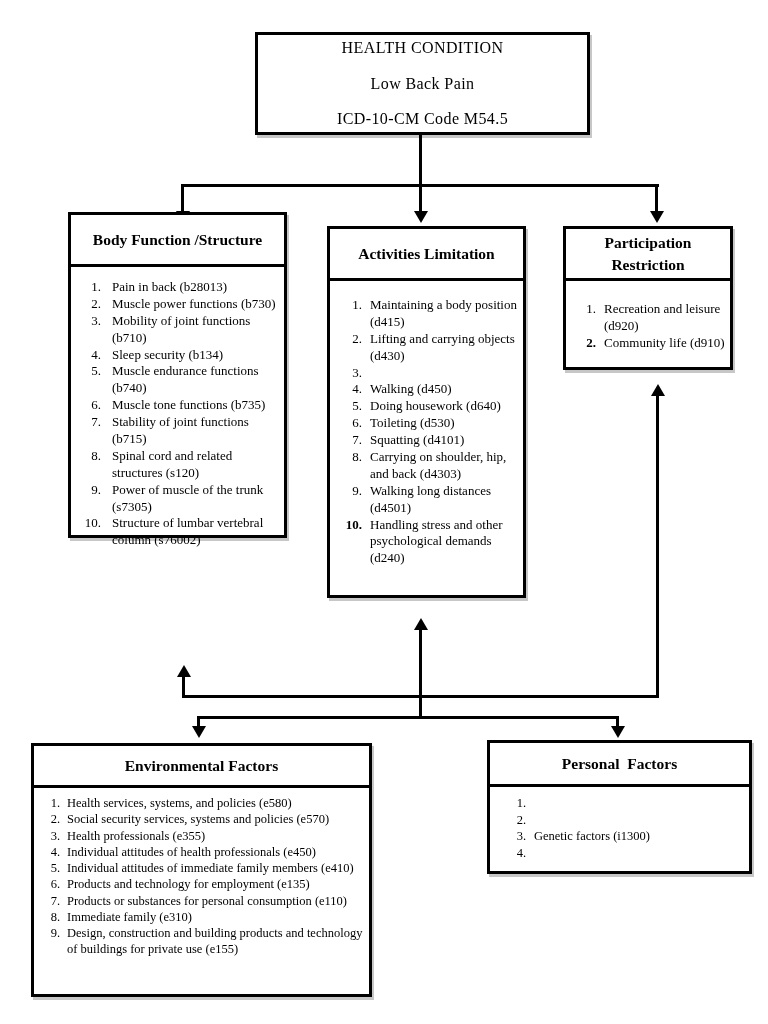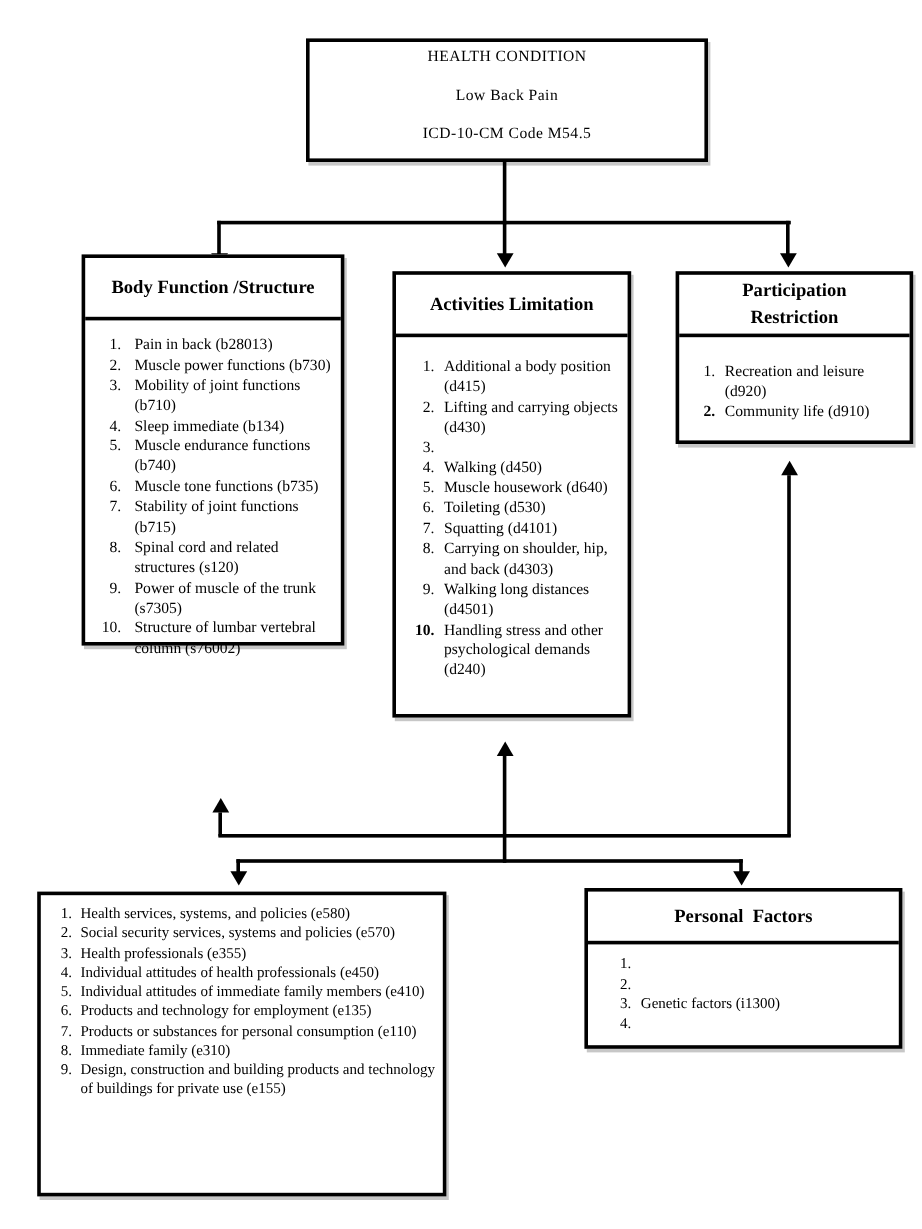--- a/index.html
+++ b/index.html
@@ -2,22 +2,22 @@
 <html><head>
 <meta charset="utf-8">
 <style>
   html,body{margin:0;padding:0;background:#ffffff;}
   .page{position:relative;width:768px;height:1024px;background:#ffffff;overflow:hidden;
         font-family:"Liberation Serif","DejaVu Serif",serif;color:#000;}
 
   
   .box{position:absolute;border:3px solid #000;background:#fff;box-sizing:border-box;
        box-shadow:2px 3px 0 rgba(0,0,0,0.22);}
-  .health{display:flex;flex-direction:column;justify-content:flex-start;align-items:center;
-          text-align:center;font-size:13px;letter-spacing:0.4px;padding:4px 0;gap:16px;}
+  .health{display:flex;flex-direction:column;justify-content:space-between;align-items:center;
+          text-align:center;font-size:16px;letter-spacing:0.4px;padding:4px 0;}
   .panel-title{display:flex;align-items:center;justify-content:center;text-align:center;
                font-weight:bold;border-bottom:3px solid #000;white-space:pre-wrap;
                font-size:15.5px;line-height:1.4;box-sizing:border-box;}
   .panel-list{box-sizing:border-box;}
   .li{display:flex;align-items:flex-start;}
   .num{text-align:right;flex-shrink:0;}
   .num.b{font-weight:bold;}
   .txt{flex:1;}
 
   
@@ -78,21 +78,21 @@
         <div class="li">
           <span class="num">2.</span>
           <span class="txt">Muscle power functions (b730)</span>
         </div>
         <div class="li">
           <span class="num">3.</span>
           <span class="txt">Mobility of joint functions (b710)</span>
         </div>
         <div class="li">
           <span class="num">4.</span>
-          <span class="txt">Sleep immediate (b134)</span>
+          <span class="txt">Sleep security (b134)</span>
         </div>
         <div class="li">
           <span class="num">5.</span>
           <span class="txt">Muscle endurance functions (b740)</span>
         </div>
         <div class="li">
           <span class="num">6.</span>
           <span class="txt">Muscle tone functions (b735)</span>
         </div>
         <div class="li">
@@ -112,36 +112,36 @@
           <span class="txt">Structure of lumbar vertebral column (s76002)</span>
         </div>
       </div>
   </div>
 
   <div class="box" id="box-activities" style="left:327px;top:226px;width:199px;height:372px">
     <div class="panel-title">Activities Limitation</div>
     <div class="panel-list">
         <div class="li">
           <span class="num">1.</span>
-          <span class="txt">Additional a body position (d415)</span>
+          <span class="txt">Maintaining a body position (d415)</span>
         </div>
         <div class="li">
           <span class="num">2.</span>
           <span class="txt">Lifting and carrying objects (d430)</span>
         </div>
         <div class="li">
           <span class="num">3.</span>
         </div>
         <div class="li">
           <span class="num">4.</span>
           <span class="txt">Walking (d450)</span>
         </div>
         <div class="li">
           <span class="num">5.</span>
-          <span class="txt">Muscle housework (d640)</span>
+          <span class="txt">Doing housework (d640)</span>
         </div>
         <div class="li">
           <span class="num">6.</span>
           <span class="txt">Toileting (d530)</span>
         </div>
         <div class="li">
           <span class="num">7.</span>
           <span class="txt">Squatting (d4101)</span>
         </div>
         <div class="li">
@@ -152,21 +152,21 @@
           <span class="num">9.</span>
           <span class="txt">Walking long distances (d4501)</span>
         </div>
         <div class="li">
           <span class="num b">10.</span>
           <span class="txt">Handling stress and other psychological demands (d240)</span>
         </div>
       </div>
   </div>
 
-  <div class="box" id="box-participation" style="left:563px;top:226px;width:198px;height:144px">
+  <div class="box" id="box-participation" style="left:563px;top:226px;width:170px;height:144px">
     <div class="panel-title">Participation Restriction</div>
     <div class="panel-list">
         <div class="li">
           <span class="num">1.</span>
           <span class="txt">Recreation and leisure (d920)</span>
         </div>
         <div class="li">
           <span class="num b">2.</span>
           <span class="txt">Community life (d910)</span>
         </div>
@@ -180,20 +180,21 @@
   <div class="arr up" style="left:651px;top:384px"></div>
   <div class="vline" style="left:419px;top:630px;height:89px"></div>
   <div class="arr up" style="left:414px;top:618px"></div>
   <div class="hline" style="left:197px;top:716px;width:422px"></div>
   <div class="vline" style="left:197px;top:716px;height:11px"></div>
   <div class="arr down" style="left:192px;top:726px"></div>
   <div class="vline" style="left:616px;top:716px;height:11px"></div>
   <div class="arr down" style="left:611px;top:726px"></div>
 
   <div class="box" id="box-environmental" style="left:31px;top:743px;width:341px;height:254px">
+    <div class="panel-title">Environmental Factors</div>
     <div class="panel-list">
         <div class="li">
           <span class="num">1.</span>
           <span class="txt">Health services, systems, and policies (e580)</span>
         </div>
         <div class="li">
           <span class="num">2.</span>
           <span class="txt">Social security services, systems and policies (e570)</span>
         </div>
         <div class="li">

